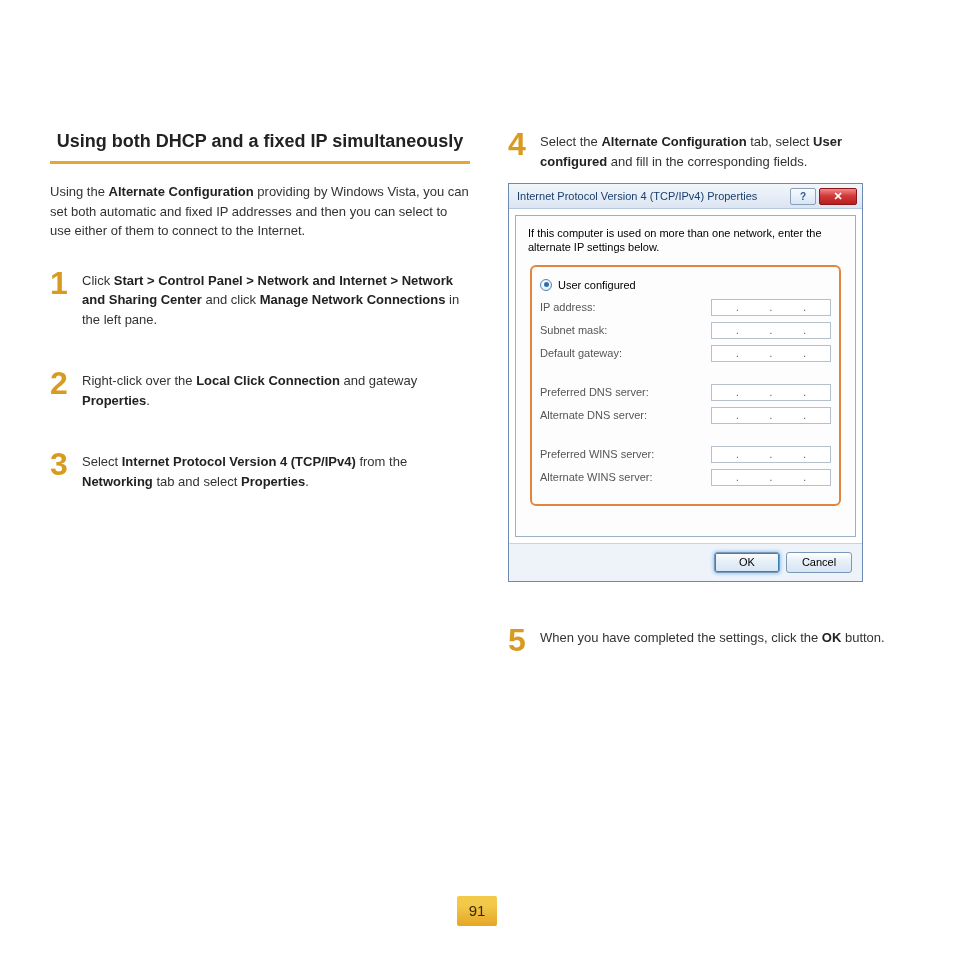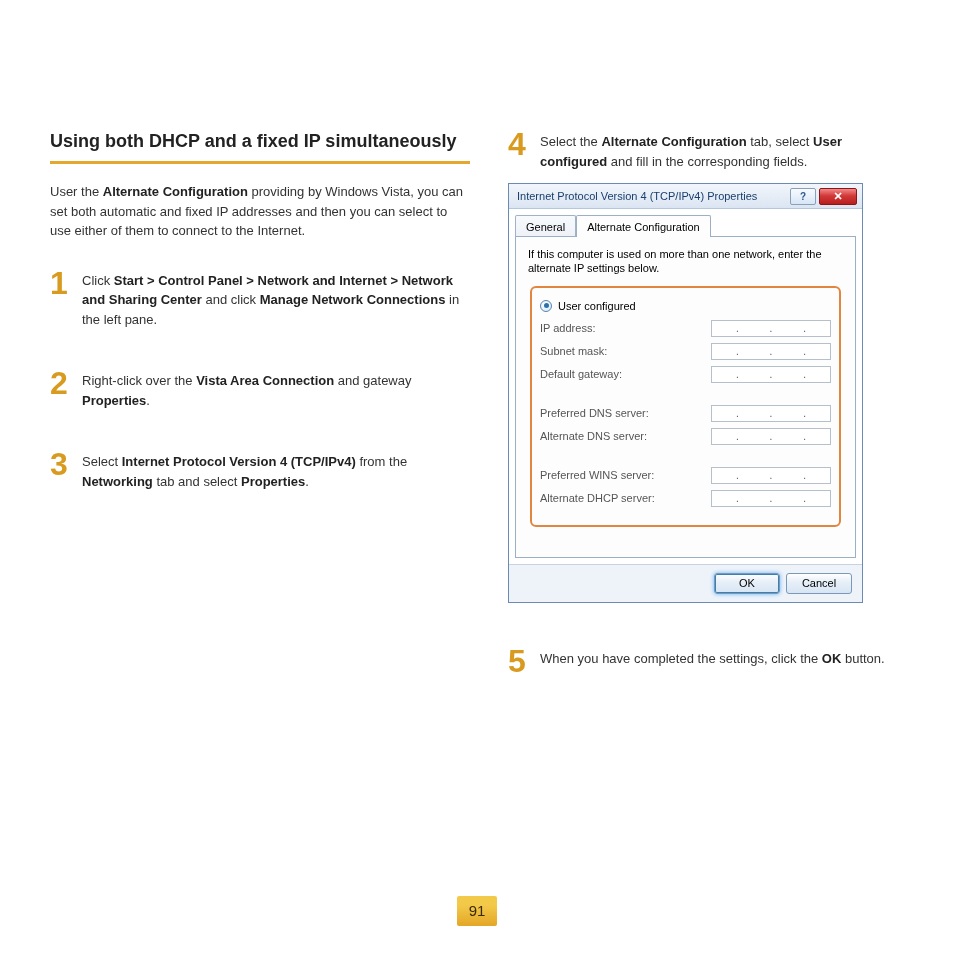--- a/index.html
+++ b/index.html
@@ -21,20 +21,21 @@
     gap: 38px;
   }
   .leftcol { width: 420px; }
   .rightcol { width: 400px; }
   h2.section-title {
     font-size: 18px;
     font-weight: bold;
     color: #222;
     margin: 0 0 8px 0;
     line-height: 1.3;
+    text-align: center;
   }
   .gold-underline {
     height: 3px;
     background: #e5a72e;
     margin: 0 0 18px 0;
     width: 100%;
   }
   .intro-text { margin-bottom: 28px; }
   .step {
     display: flex;
@@ -231,34 +232,34 @@
 </head>
 <body>
 
 <div class="page">
 
   <div class="leftcol">
     <h2 class="section-title">Using both DHCP and a fixed IP simultaneously</h2>
     <div class="gold-underline"></div>
 
     <div class="intro-text">
-      <span>User the </span><b>Alternate Configuration</b><span> providing by Windows Vista, you can set both automatic and fixed IP addresses and then you can select to use either of them to connect to the Internet.</span>
+      <span>Using the </span><b>Alternate Configuration</b><span> providing by Windows Vista, you can set both automatic and fixed IP addresses and then you can select to use either of them to connect to the Internet.</span>
     </div>
 
     <div class="step">
       <div class="step-num">1</div>
       <div class="step-text">
         <span>Click </span><b>Start &gt; Control Panel &gt; Network and Internet &gt; Network and Sharing Center</b><span> and click </span><b>Manage Network Connections</b><span> in the left pane.</span>
       </div>
     </div>
 
     <div class="step">
       <div class="step-num">2</div>
       <div class="step-text">
-        <span>Right-click over the </span><b>Vista Area Connection</b><span> and gateway </span><b>Properties</b><span>.</span>
+        <span>Right-click over the </span><b>Local Click Connection</b><span> and gateway </span><b>Properties</b><span>.</span>
       </div>
     </div>
 
     <div class="step">
       <div class="step-num">3</div>
       <div class="step-text">
         <span>Select </span><b>Internet Protocol Version 4 (TCP/IPv4)</b><span> from the </span><b>Networking</b><span> tab and select </span><b>Properties</b><span>.</span>
       </div>
     </div>
   </div>
@@ -273,24 +274,20 @@
 
     <div class="vista-dialog">
       <div class="titlebar">
         <div class="titlebar-text">Internet Protocol Version 4 (TCP/IPv4) Properties</div>
         <div class="win-btns">
           <div class="win-btn help">?</div>
           <div class="win-btn close">✕</div>
         </div>
       </div>
       <div class="dialog-body">
-        <div class="tab-row">
-          <div class="tab">General</div>
-          <div class="tab active">Alternate Configuration</div>
-        </div>
         <div class="tab-content">
           <div class="note">If this computer is used on more than one network, enter the alternate IP settings below.</div>
 
 
           <div class="highlight-box">
             <div class="radio-row" style="margin-left:0;">
               <span class="radio checked"></span>
               <span>User configured</span>
             </div>
 
@@ -366,21 +363,21 @@
                 <span>&nbsp;</span>
                   <span class="ip-dot">.</span>
                   <span>&nbsp;</span>
                   <span class="ip-dot">.</span>
                   <span>&nbsp;</span>
                   <span class="ip-dot">.</span>
                   <span>&nbsp;</span>
               </div>
             </div>
             <div class="field-row">
-              <span class="field-label">Alternate DHCP server:</span>
+              <span class="field-label">Alternate WINS server:</span>
               <div class="ip-input">
                 <span>&nbsp;</span>
                   <span class="ip-dot">.</span>
                   <span>&nbsp;</span>
                   <span class="ip-dot">.</span>
                   <span>&nbsp;</span>
                   <span class="ip-dot">.</span>
                   <span>&nbsp;</span>
               </div>
             </div>

